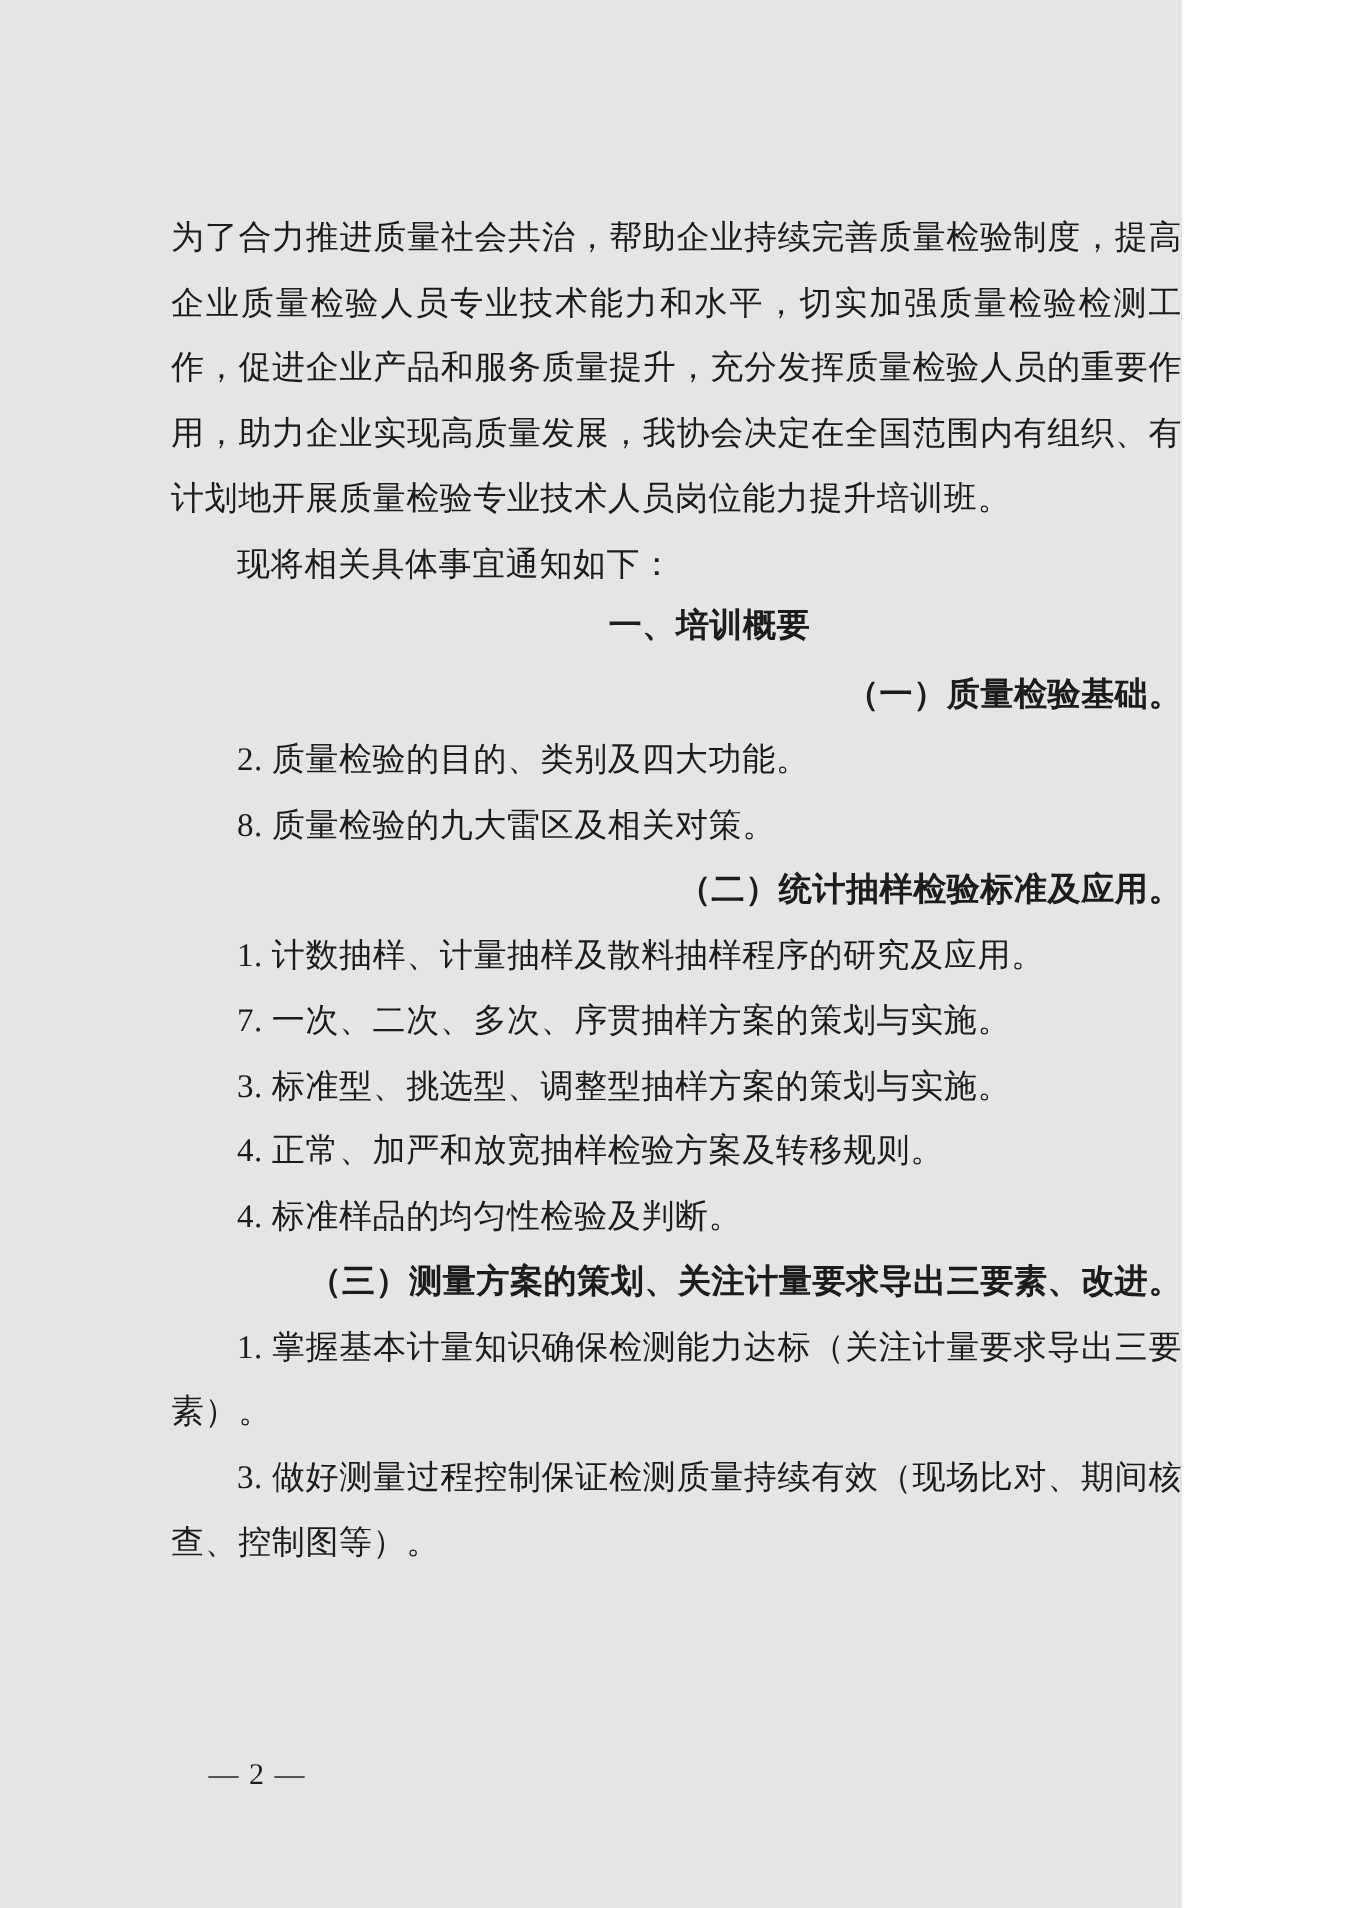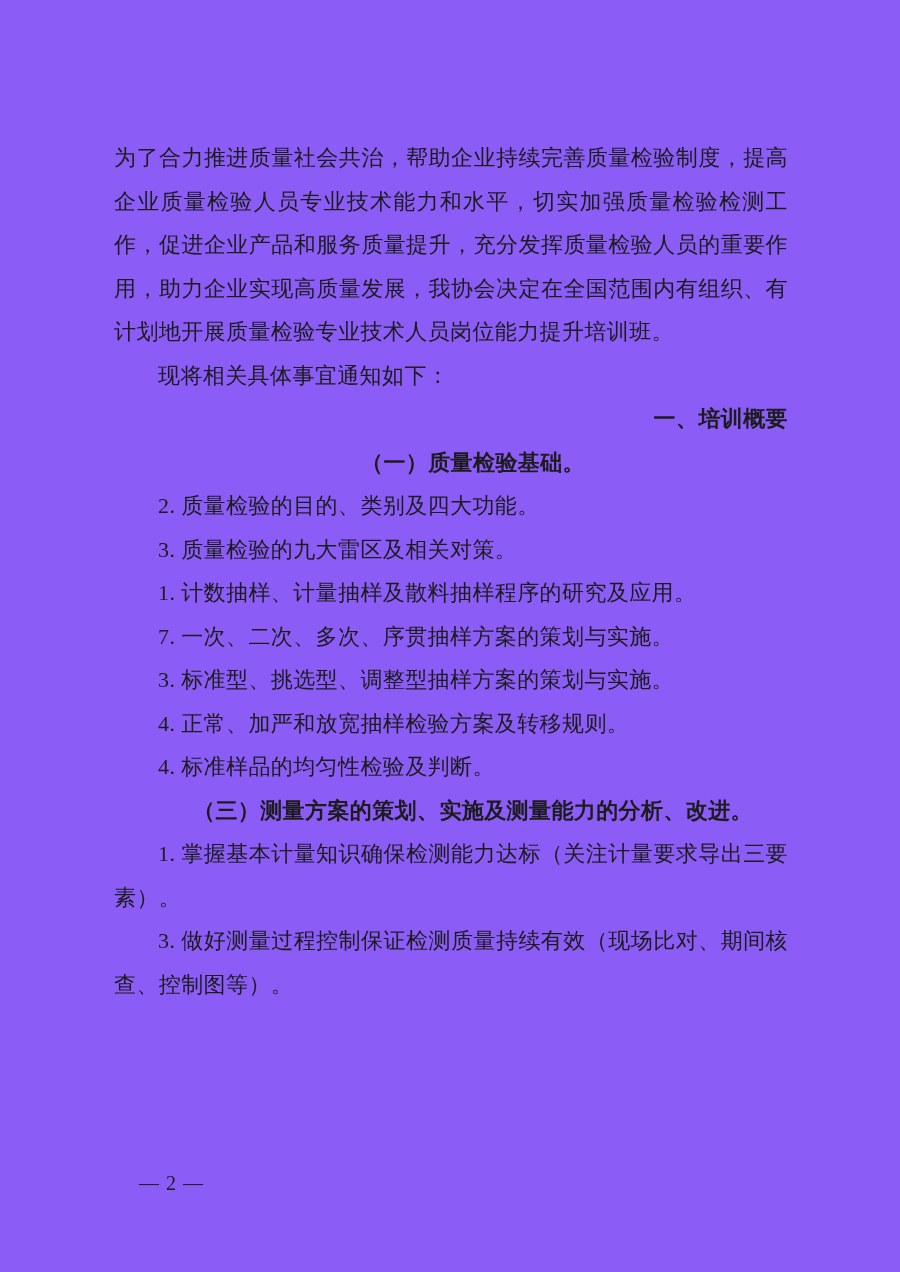--- a/index.html
+++ b/index.html
@@ -2,23 +2,23 @@
 <html lang="zh"><head>
 <meta charset="utf-8">
 <style>
   html, body {
     margin: 0;
     padding: 0;
     background: #ffffff;
   }
   .page {
     position: relative;
-    width: 900px;
+    width: 788px;
     height: 1272px;
-    background: #8b5cf6;
+    background: #e5e5e5;
     overflow: hidden;
     font-family: "Liberation Serif", "DejaVu Serif", serif;
     color: #1c1c1c;
   }
   .content {
     position: absolute;
     left: 114px;
     top: 136px;
     width: 674px;
   }
@@ -27,27 +27,27 @@
     font-size: 22px;
     line-height: 43.5px;
     text-align: justify;
     letter-spacing: 0.4px;
   }
   .indent {
     text-indent: 2em;
     font-family: Liberation Serif, serif;
   }
   .h-main {
-    font-family: Liberation Sans, sans-serif;
+    font-family: Liberation Mono, monospace;
     font-weight: bold;
-    text-align: right;
+    text-align: center;
   }
   .h-sub {
     font-weight: bold;
-    text-align: center;
+    text-align: right;
   }
   .footer {
     position: absolute;
     left: 139px;
     top: 1168px;
     font-size: 20px;
     line-height: 30px;
     letter-spacing: 1px;
     color: #1c1c1c;
   }
@@ -55,24 +55,25 @@
 </head>
 <body>
 
 <div class="page">
   <div class="content">
     <p class="para">为了合力推进质量社会共治，帮助企业持续完善质量检验制度，提高企业质量检验人员专业技术能力和水平，切实加强质量检验检测工作，促进企业产品和服务质量提升，充分发挥质量检验人员的重要作用，助力企业实现高质量发展，我协会决定在全国范围内有组织、有计划地开展质量检验专业技术人员岗位能力提升培训班。</p>
     <p class="para indent">现将相关具体事宜通知如下：</p>
     <p class="para indent h-main">一、培训概要</p>
     <p class="para indent h-sub">（一）质量检验基础。</p>
     <p class="para indent">2. 质量检验的目的、类别及四大功能。</p>
-    <p class="para indent">3. 质量检验的九大雷区及相关对策。</p>
+    <p class="para indent">8. 质量检验的九大雷区及相关对策。</p>
+    <p class="para indent h-sub">（二）统计抽样检验标准及应用。</p>
     <p class="para indent">1. 计数抽样、计量抽样及散料抽样程序的研究及应用。</p>
     <p class="para indent">7. 一次、二次、多次、序贯抽样方案的策划与实施。</p>
     <p class="para indent">3. 标准型、挑选型、调整型抽样方案的策划与实施。</p>
     <p class="para indent">4. 正常、加严和放宽抽样检验方案及转移规则。</p>
     <p class="para indent">4. 标准样品的均匀性检验及判断。</p>
-    <p class="para indent h-sub">（三）测量方案的策划、实施及测量能力的分析、改进。</p>
+    <p class="para indent h-sub">（三）测量方案的策划、关注计量要求导出三要素、改进。</p>
     <p class="para indent">1. 掌握基本计量知识确保检测能力达标（关注计量要求导出三要素）。</p>
     <p class="para indent">3. 做好测量过程控制保证检测质量持续有效（现场比对、期间核查、控制图等）。</p>
   </div>
   <div class="footer">— 2 —</div>
 </div>
 
 </body></html>

